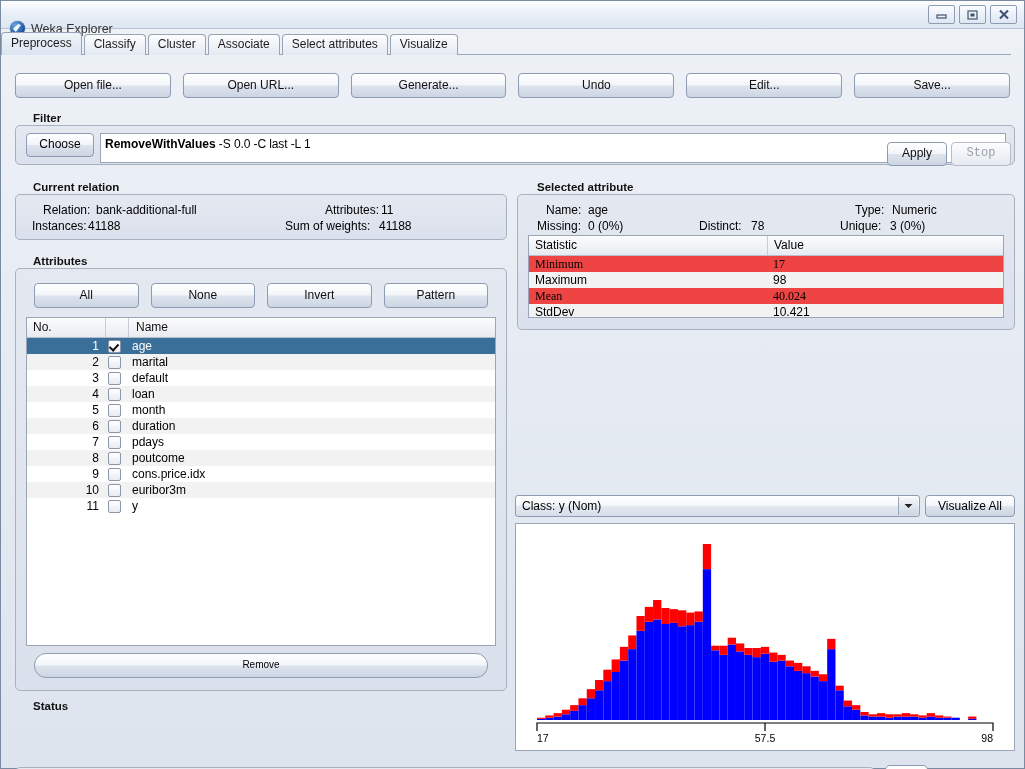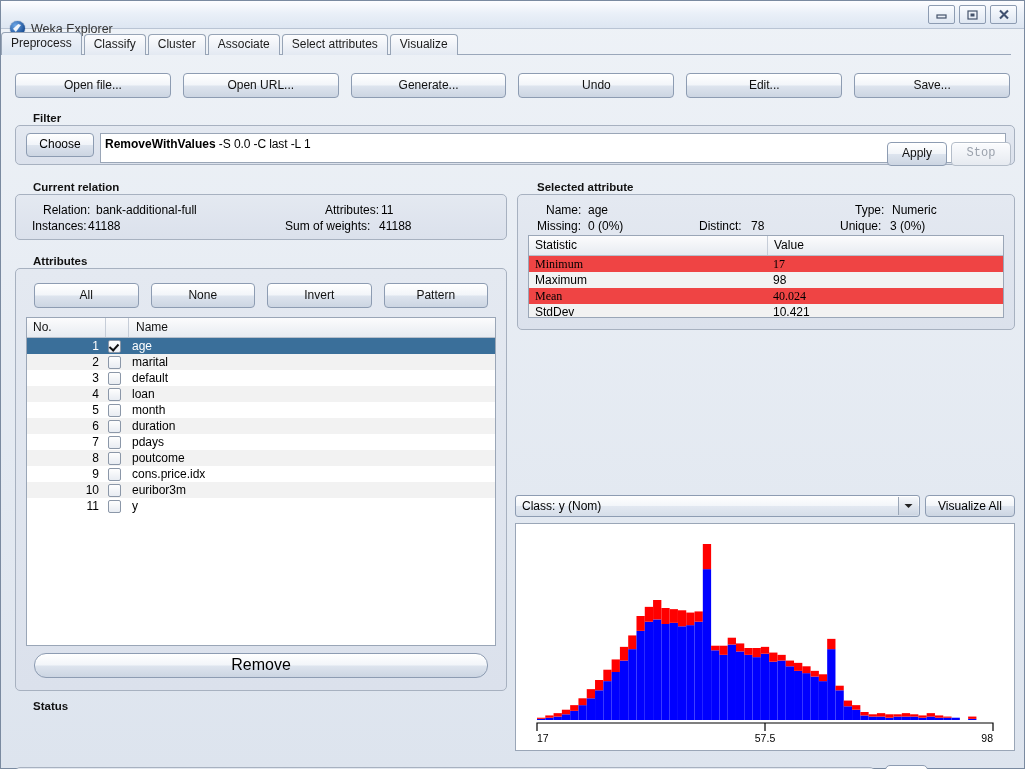--- a/index.html
+++ b/index.html
@@ -93,21 +93,21 @@
   .attr-row.sel{background:#3a6f9a;color:#fff;}
   .attr-row .c-no{width:72px;text-align:right;padding-right:4px;line-height:16px;}
   .attr-row .c-ck{width:22px;display:flex;align-items:center;justify-content:center;}
   .attr-row .c-nm{flex:1;padding-left:7px;line-height:16px;}
   .cbox{width:11px;height:11px;border:1px solid #8b97a8;border-radius:2px;
      background:linear-gradient(#fefefe,#e8ecf2);display:block;position:relative;}
   .cbox.checked{background:linear-gradient(#ffffff,#eef1f6);}
   .cbox.checked:after{content:"";position:absolute;left:2px;top:1px;width:4px;height:7px;
      border:solid #111;border-width:0 2px 2px 0;transform:rotate(42deg);}
   .remove-btn{position:absolute;left:18px;right:18px;bottom:12px;height:23px;line-height:22px;
-     text-align:center;font-size:16px;
+     text-align:center;font-size:10px;
      background:linear-gradient(#ffffff,#f2f5f9 48%,#dde4ee 52%,#ccd5e2);
      border:1px solid #8d9cb2;border-radius:12px;}
   
   .sa-line{position:absolute;font-size:12px;white-space:nowrap;}
   .stat-table{position:absolute;left:10px;top:40px;right:10px;height:83px;
      background:#fff;border:1px solid #9aa6b7;box-sizing:border-box;overflow:hidden;}
   .stat-head{display:flex;height:19px;background:linear-gradient(#fcfcfd,#e7ebf1);
      border-bottom:1px solid #b6bfcb;font-size:12px;}
   .stat-head div{line-height:18px;padding-left:6px;}
   .stat-head .c1{width:232px;border-right:1px solid #c6cdd8;}

